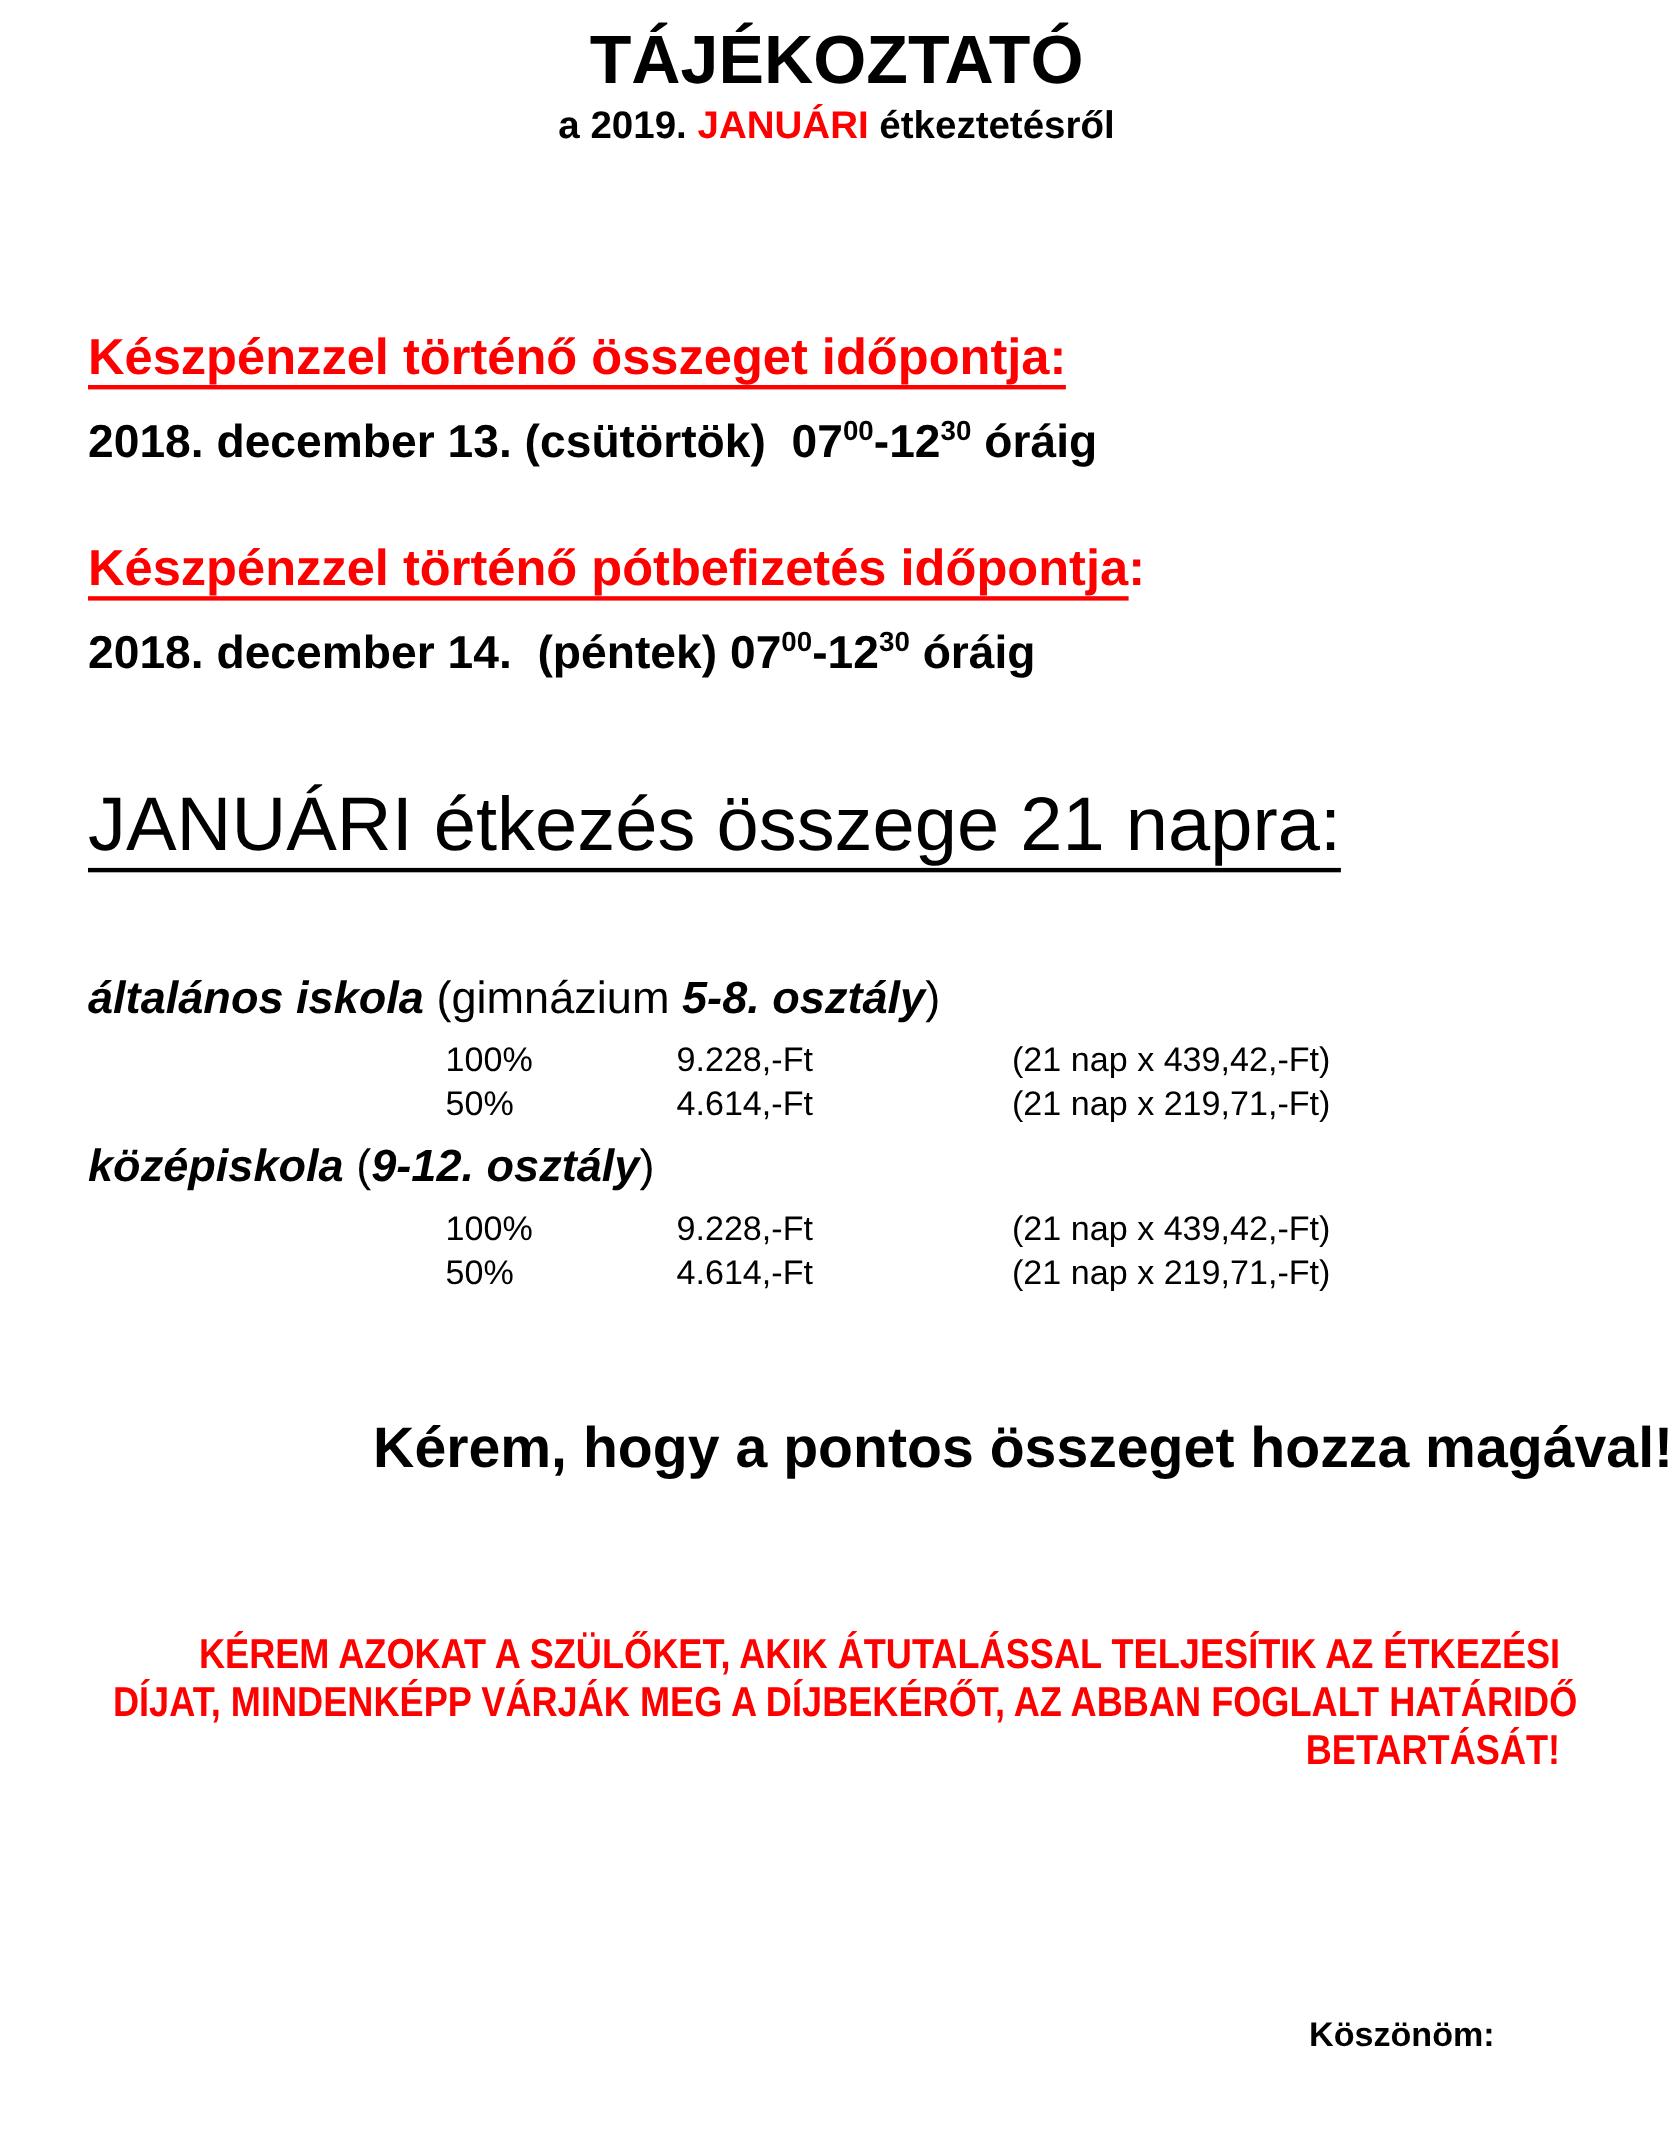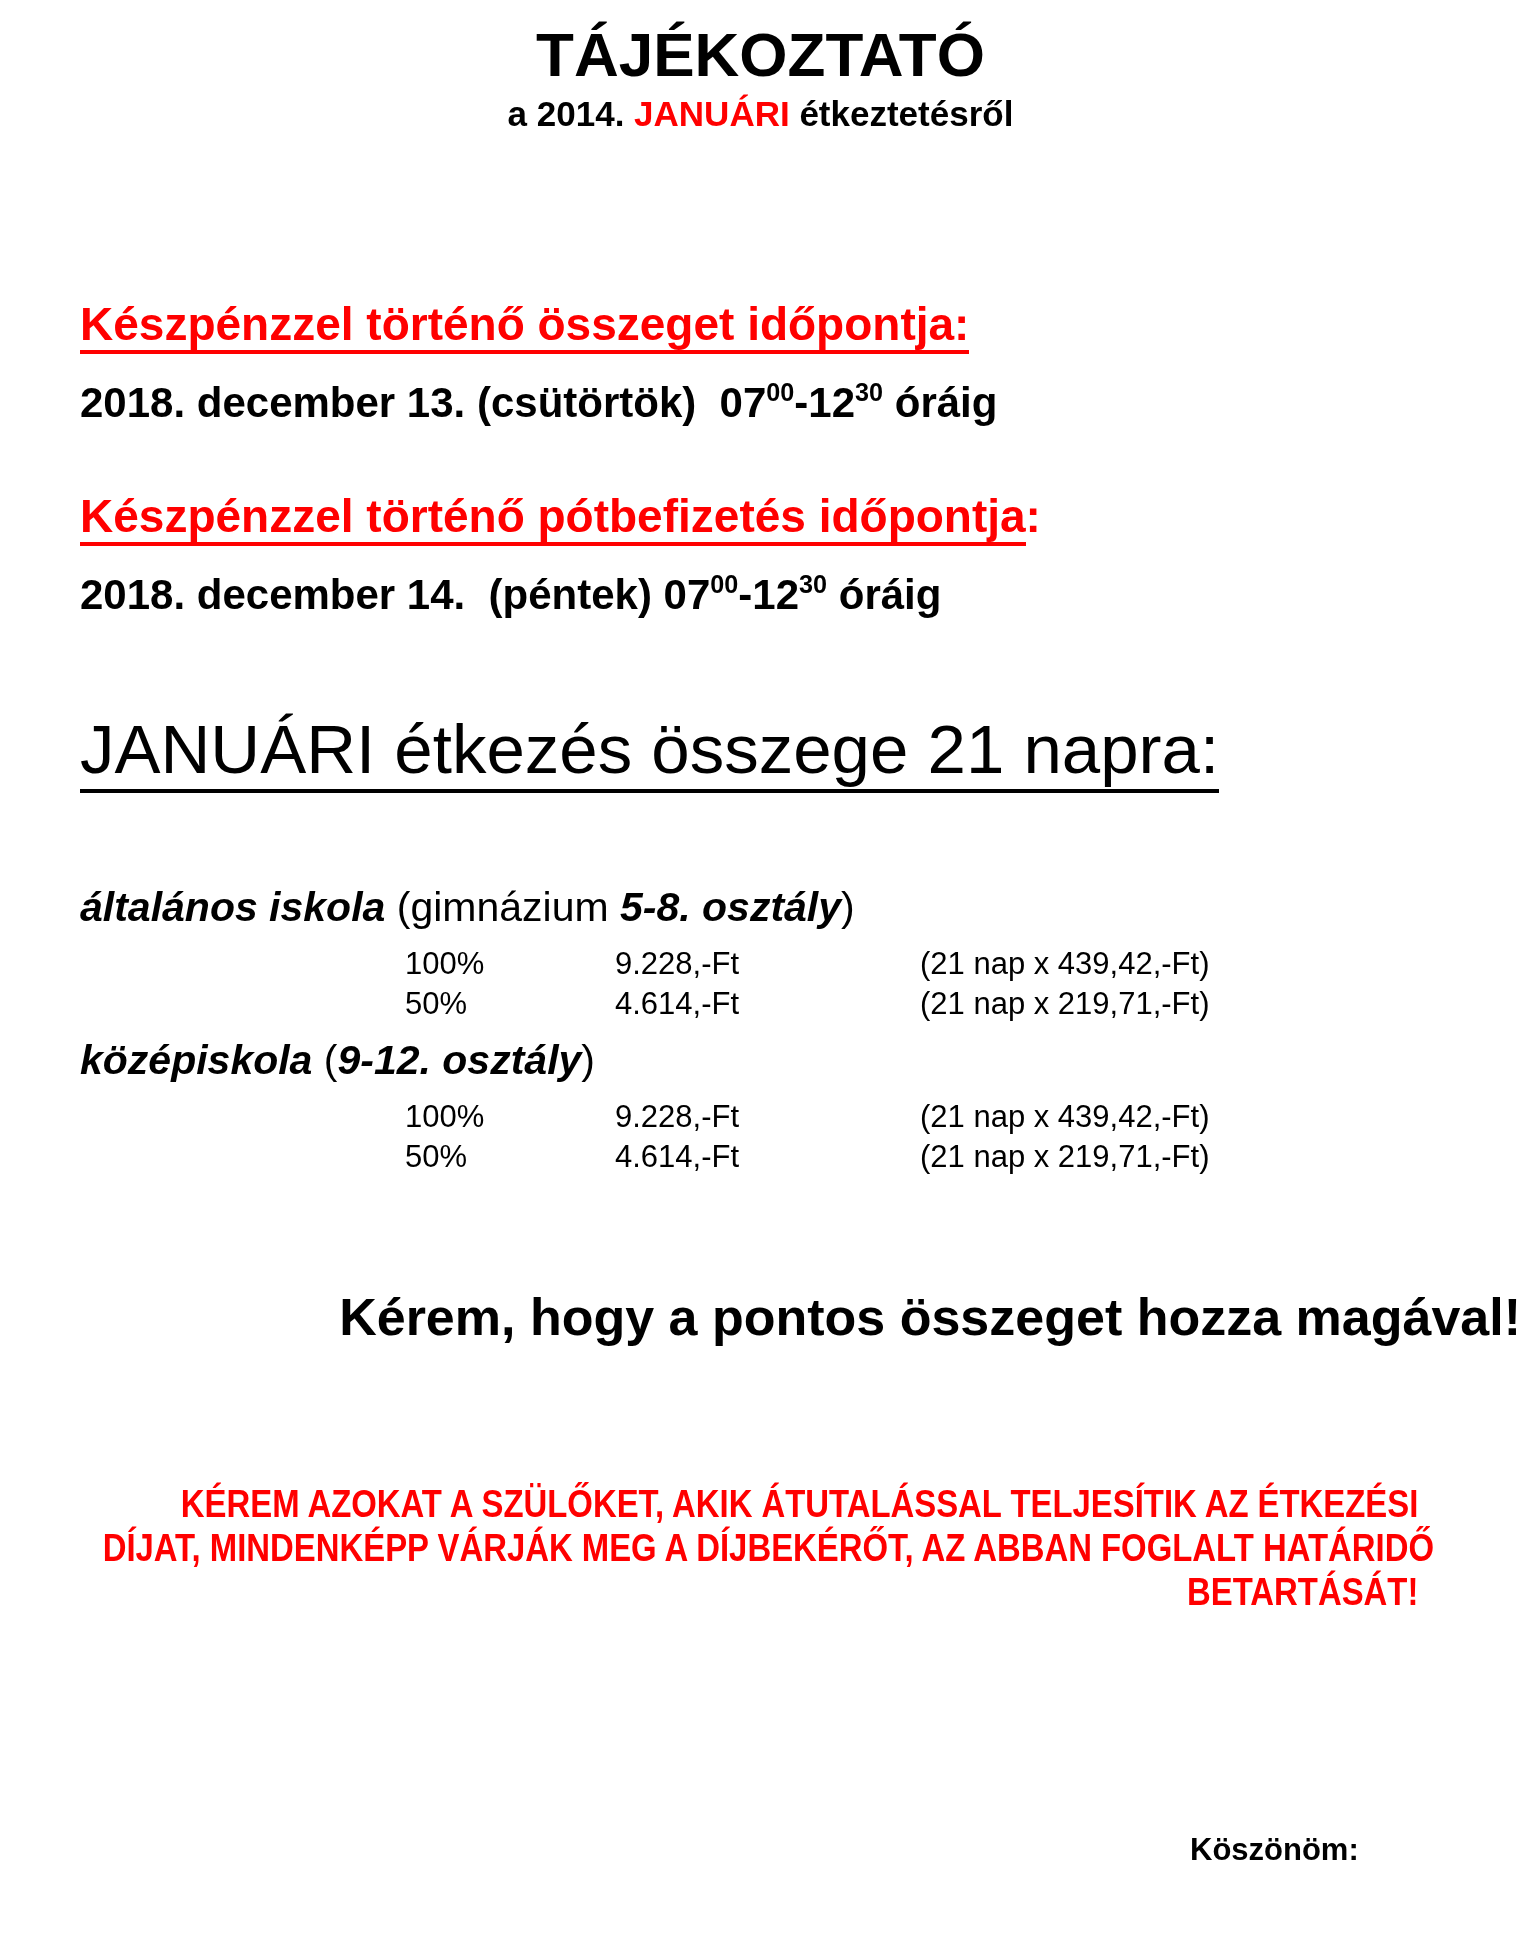--- a/index.html
+++ b/index.html
@@ -135,21 +135,21 @@
     white-space: pre;
   }
 </style>
 </head>
 <body>
 
 <div class="page">
 
   <div class="doc-header">
     <div class="doc-title">TÁJÉKOZTATÓ</div>
-    <div class="doc-subtitle"><span>a 2014. </span><span class="red">JANUÁRI</span><span> étkeztetésről</span></div>
+    <div class="doc-subtitle"><span>a 2019. </span><span class="red">JANUÁRI</span><span> étkeztetésről</span></div>
   </div>
 
   <div class="pay-section first">
     <div class="red-heading"><span class="u">Készpénzzel történő összeget időpontja:</span></div>
     <div class="pay-date"><span>2018. december 13. (csütörtök)  07</span><span class="sup">00</span><span>-12</span><span class="sup">30</span><span> óráig</span></div>
   </div>
 
   <div class="pay-section second">
     <div class="red-heading"><span class="u">Készpénzzel történő pótbefizetés időpontja</span><span>:</span></div>
     <div class="pay-date"><span>2018. december 14.  (péntek) 07</span><span class="sup">00</span><span>-12</span><span class="sup">30</span><span> óráig</span></div>

